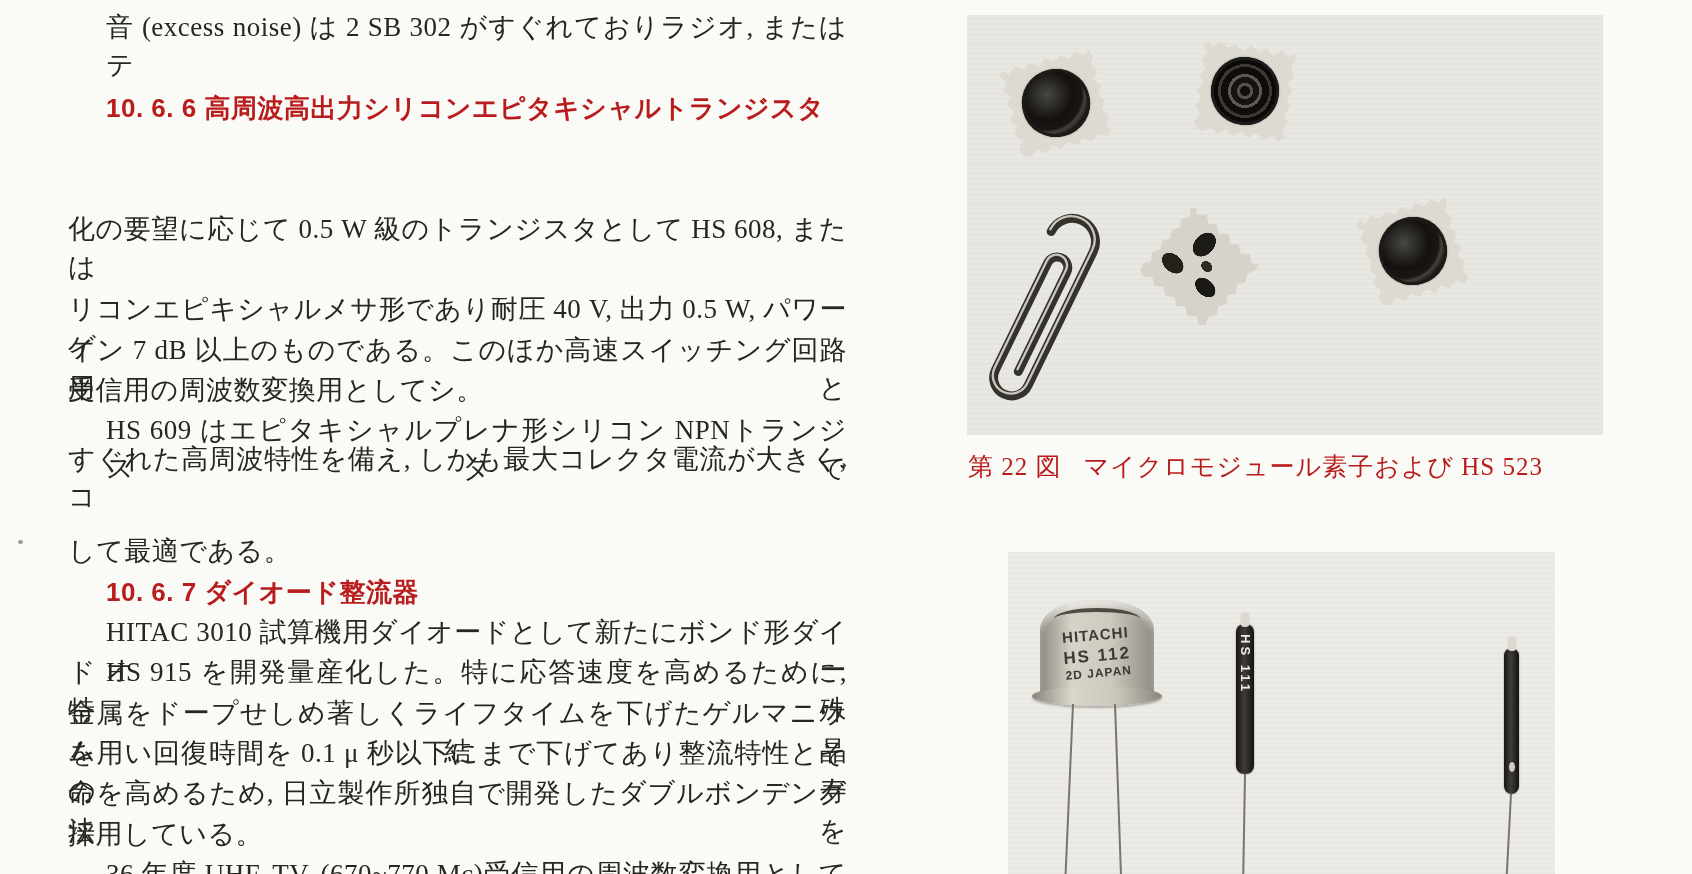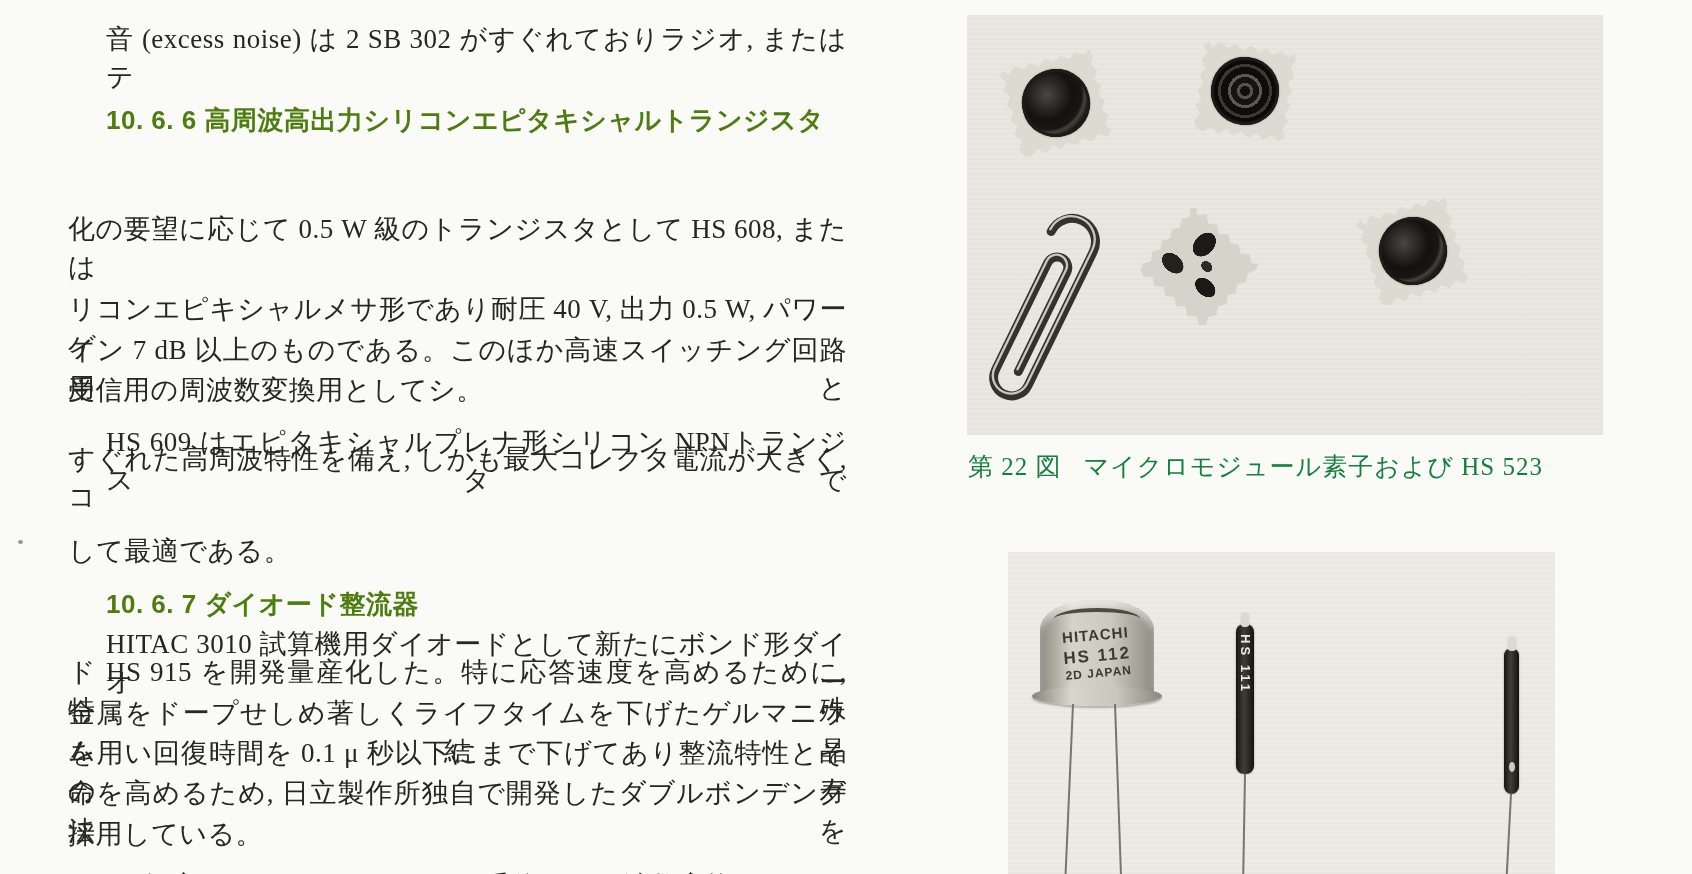--- a/index.html
+++ b/index.html
@@ -8,24 +8,24 @@
     background:#fafaf7;
     font-family:"Liberation Serif", serif;
   }
   
   .text-col{position:absolute;left:68px;top:0;width:779px;height:874px;}
   .line{
     position:absolute;left:0;width:779px;height:40px;line-height:38px;
     font-size:27px;color:#262624;letter-spacing:0.5px;white-space:nowrap;
   }
   .line.j{white-space:normal;text-align:justify;text-align-last:justify;}
-  .line.ind{padding-left:38px;width:741px;margin-top:12px;}
+  .line.ind{padding-left:38px;width:741px;}
   .line.heading{
     font-family:"Liberation Sans", sans-serif;font-weight:bold;
-    font-size:26px;color:#4d7c0f;letter-spacing:0.5px;
+    font-size:26px;color:#b91c1c;letter-spacing:0.5px;
   }
   
   .photo{position:absolute;overflow:hidden;}
   .photo-top{
     left:967px;top:15px;width:636px;height:420px;background:#e9e7e2;
     background-image:repeating-linear-gradient(0deg,rgba(0,0,0,0.015) 0 2px,transparent 2px 5px);
   }
   .photo-bottom{
     left:1008px;top:552px;width:547px;height:322px;background:#edebe6;
     background-image:repeating-linear-gradient(0deg,rgba(0,0,0,0.015) 0 2px,transparent 2px 5px);
@@ -92,21 +92,21 @@
     font-size:13px;font-weight:bold;letter-spacing:3px;white-space:nowrap;
   }
   .stick .dot{
     position:absolute;left:50%;transform:translateX(-50%);bottom:22px;
     width:6px;height:10px;border-radius:50%;background:#cfccc2;
   }
   .lead{position:absolute;background:#78756b;transform-origin:top center;}
   
   .caption{
     position:absolute;left:968px;top:450px;width:560px;
-    font-size:25px;color:#15803d;letter-spacing:1px;white-space:nowrap;
+    font-size:25px;color:#b91c1c;letter-spacing:1px;white-space:nowrap;
   }
   .caption .cap-label{margin-right:22px;}
   .speck{position:absolute;left:18px;top:540px;width:5px;height:4px;border-radius:50%;background:#9a968e;}
 </style>
 </head>
 <body>
 
 <div class="text-col">
   <div class="line j ind" style="top:8px">音 (excess noise) は 2 SB 302 がすぐれておりラジオ, またはテ</div>
   <div class="line heading ind" style="top:89px">10. 6. 6  高周波高出力シリコンエピタキシャルトランジスタ</div>

